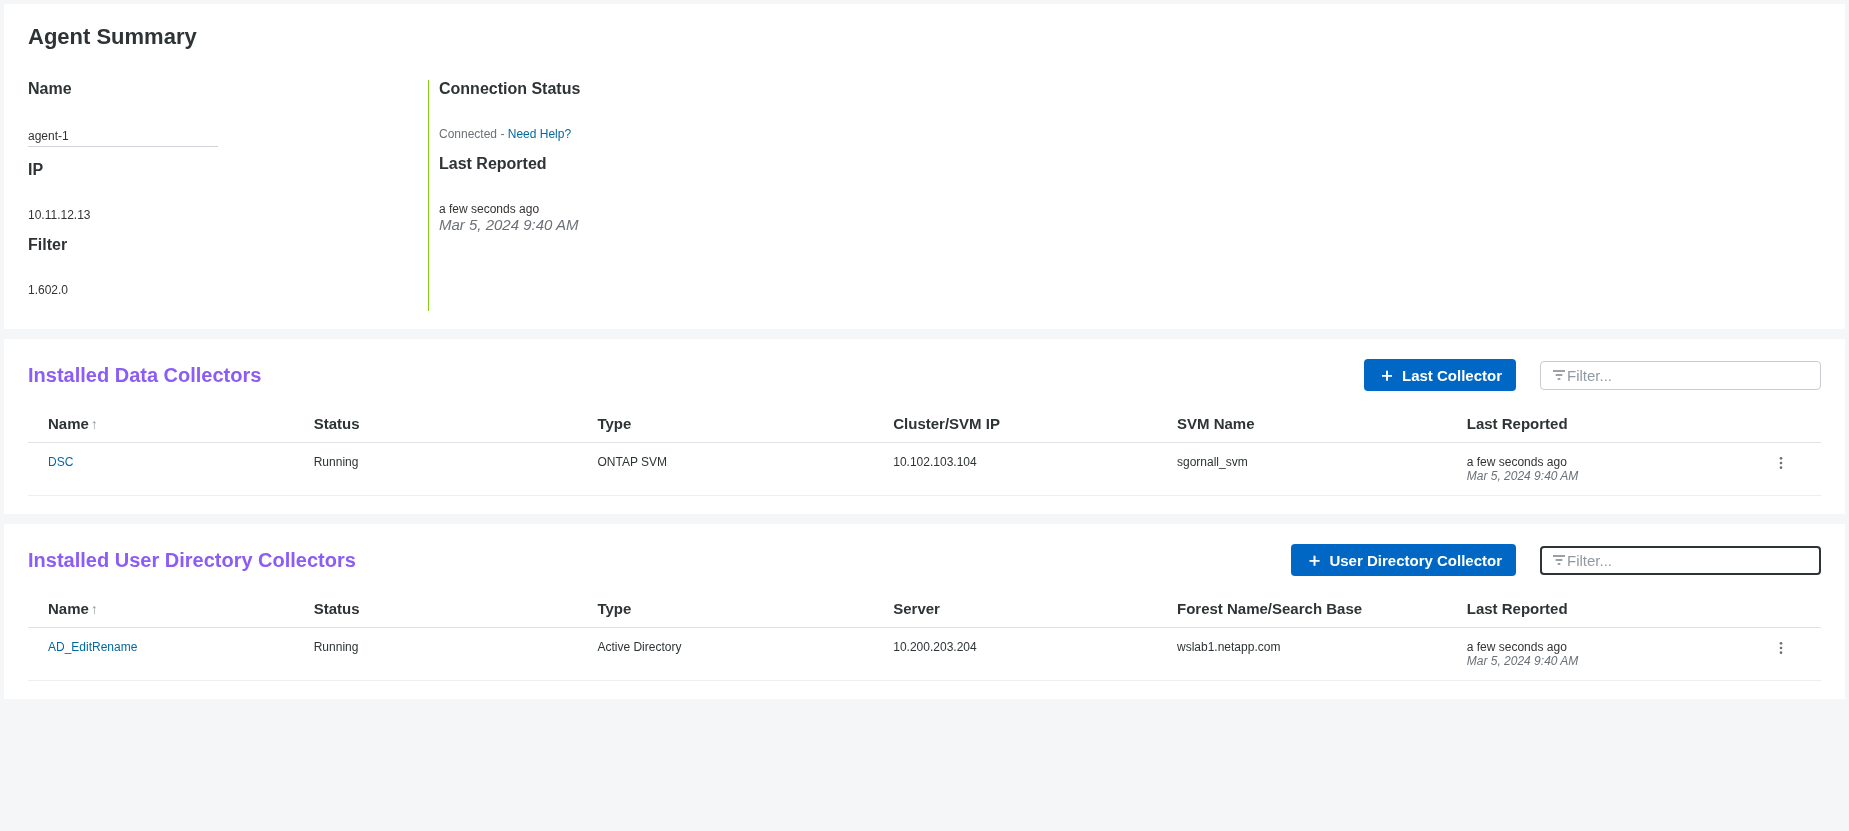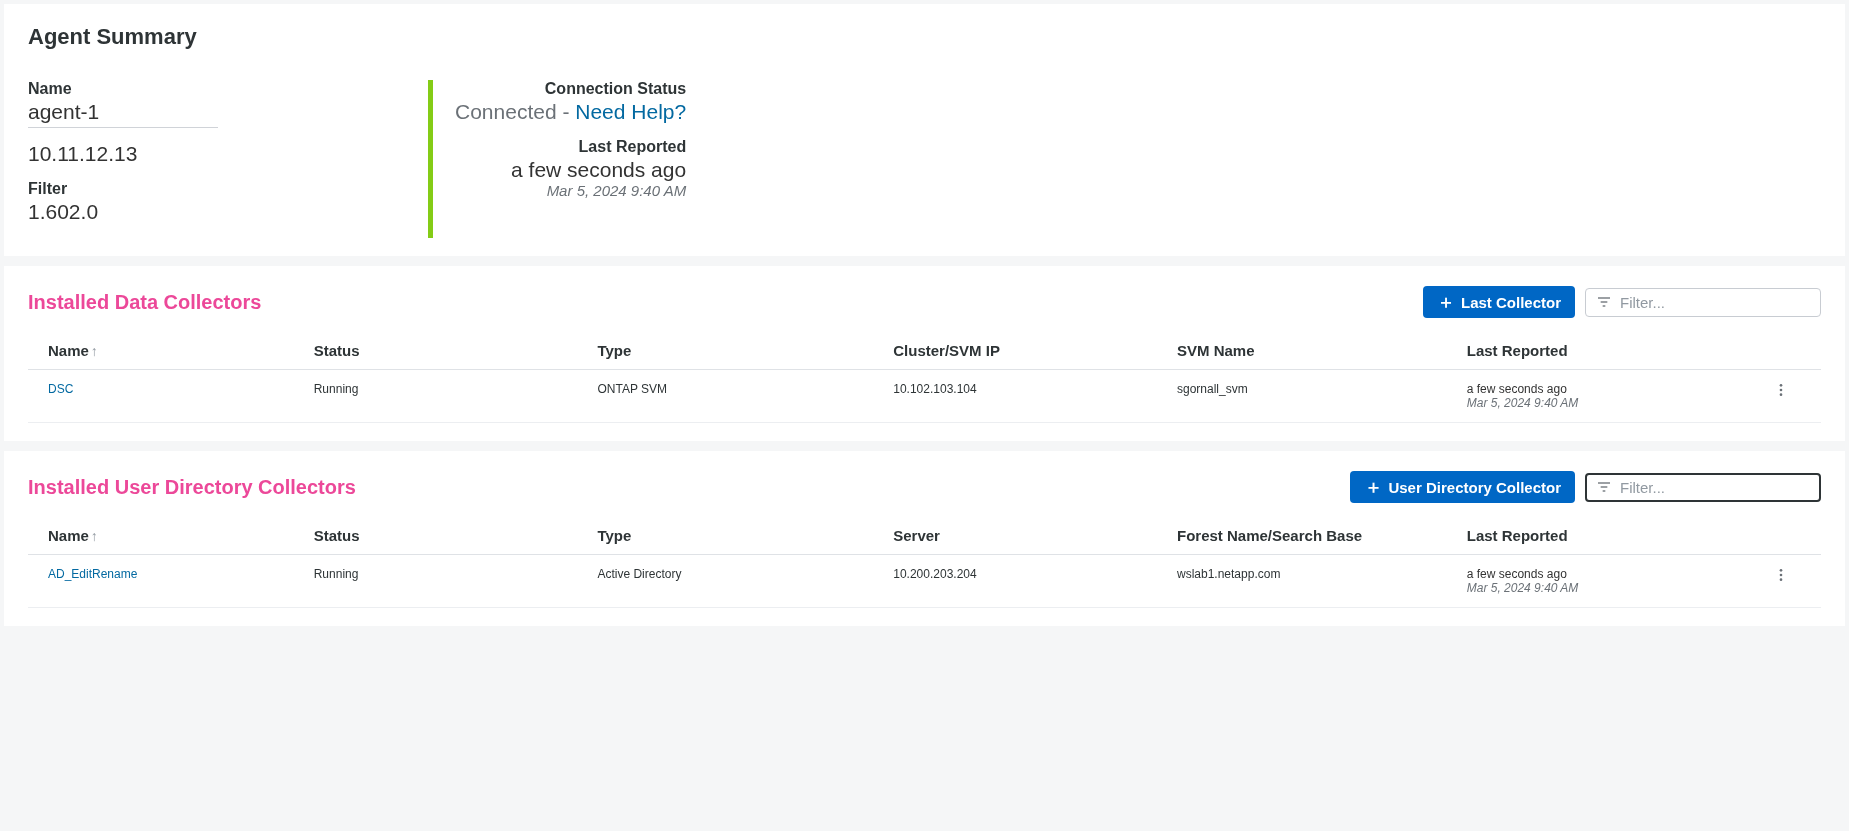--- a/index.html
+++ b/index.html
@@ -27,34 +27,34 @@
   }
   .summary-grid {
     display: flex;
     align-items: stretch;
   }
   .summary-col {
     padding-right: 40px;
   }
   .summary-col.left { width: 400px; }
   .summary-col.right {
-    border-left: 5px solid #84cc16;
-    padding-left: 22px;
-    text-align: right;
+    border-left: 1px solid #84cc16;
+    padding-left: 10px;
   }
   .summary-field { margin-bottom: 14px; }
   .summary-field .label {
     font-weight: 600;
     font-size: 16px;
     color: #2e3436;
     margin-bottom: 2px;
   }
   .summary-field .value {
     color: #333;
-    font-size: 21px;
+    font-size: 12px;
+    margin-top: 29px;
   }
   .editable-value {
     display: inline-block;
     min-width: 190px;
     border-bottom: 1px solid #d0d3d8;
     padding-bottom: 3px;
   }
   .muted { color: #6b7177; }
   .link { color: #0369a1; text-decoration: none; cursor: pointer; }
   .italic { font-style: italic; color: #6b7177; }
@@ -62,46 +62,47 @@
   
   .section-head {
     display: flex;
     align-items: center;
     justify-content: space-between;
     margin-bottom: 14px;
   }
   .section-title {
     font-size: 20px;
     font-weight: 600;
-    color: #ec4899;
+    color: #8b5cf6;
   }
   .section-actions { display: flex; gap: 10px; align-items: center; }
   .btn-primary {
     display: inline-flex;
     align-items: center;
     gap: 6px;
     background: #0067c5;
     color: #fff;
     border: none;
     border-radius: 4px;
     padding: 7px 14px;
     font-size: 15px;
     font-weight: 600;
     cursor: pointer;
   }
   .btn-primary .plus { font-size: 18px; line-height: 1; }
   .filter-wrap {
     display: inline-flex;
     align-items: center;
-    gap: 8px;
+    gap: 0;
     border: 1px solid #c8ccd2;
     border-radius: 4px;
     padding: 5px 10px;
-    width: 236px;
+    width: 281px;
     color: #9199a1;
+    margin-left: 14px;
   }
   .filter-wrap.focused { border: 2px solid #2e3436; padding: 4px 9px; }
   .filter-wrap input {
     border: none;
     outline: none;
     font-size: 15px;
     color: #2e3436;
     width: 100%;
     background: transparent;
   }
@@ -152,20 +153,21 @@
 
 <div class="panel">
   <h2 class="panel-title">Agent Summary</h2>
   <div class="summary-grid">
     <div class="summary-col left">
       <div class="summary-field">
         <div class="label">Name</div>
         <div class="value editable-value">agent-1</div>
       </div>
       <div class="summary-field">
+        <div class="label">IP</div>
         <div class="value">10.11.12.13</div>
       </div>
       <div class="summary-field">
         <div class="label">Filter</div>
         <div class="value">1.602.0</div>
       </div>
     </div>
     <div class="summary-col right">
       <div class="summary-field">
         <div class="label">Connection Status</div>

